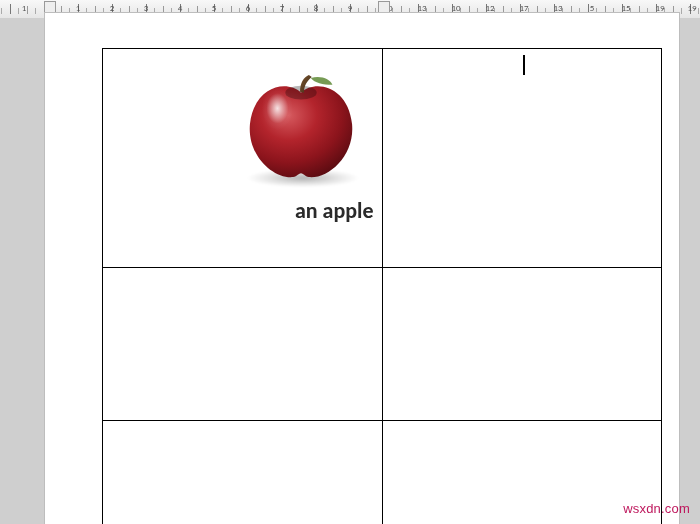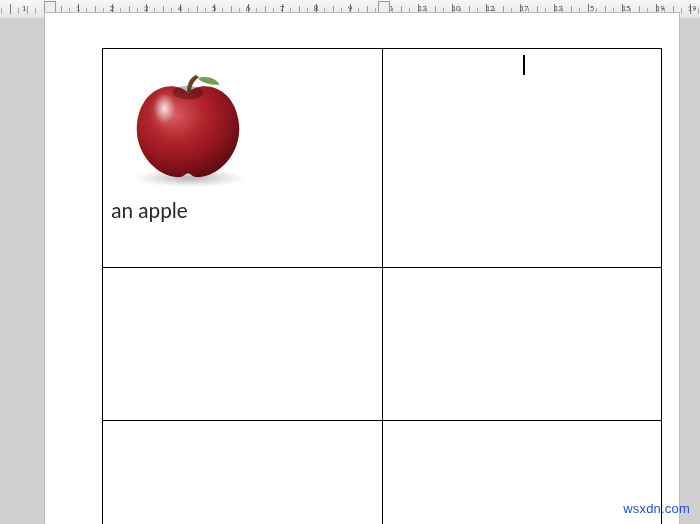--- a/index.html
+++ b/index.html
@@ -91,23 +91,24 @@
     position: relative;
     font-size: 20px;
     color: #222;
   }
   .doc-table tr.row2 td { height: 132px; }
   .doc-table tr.row3 td { height: 100px; } 
 
   .cell-center {
     display: flex;
     flex-direction: column;
-    align-items: flex-start;
+    align-items: flex-end;
     justify-content: flex-start;
     height: 100%;
+    font-weight: bold;
   }
 
   .caption {
     margin-top: 6px;
     font-size: 22px;
     color: #2a2a2a;
   }
 
   
   .text-cursor {
@@ -143,21 +144,21 @@
     height: 108px;
   }
   .apple-body svg { width: 100%; height: 100%; display: block; }
 
   
   .watermark {
     position: absolute;
     right: 10px;
     bottom: 8px;
     font-size: 13px;
-    color: #1d4ed8;
+    color: #be185d;
     font-family: Arial, sans-serif;
     letter-spacing: 0.2px;
   }
 </style>
 </head>
 <body>
 
 <div class="ruler">
   <div class="marks"></div>
 

